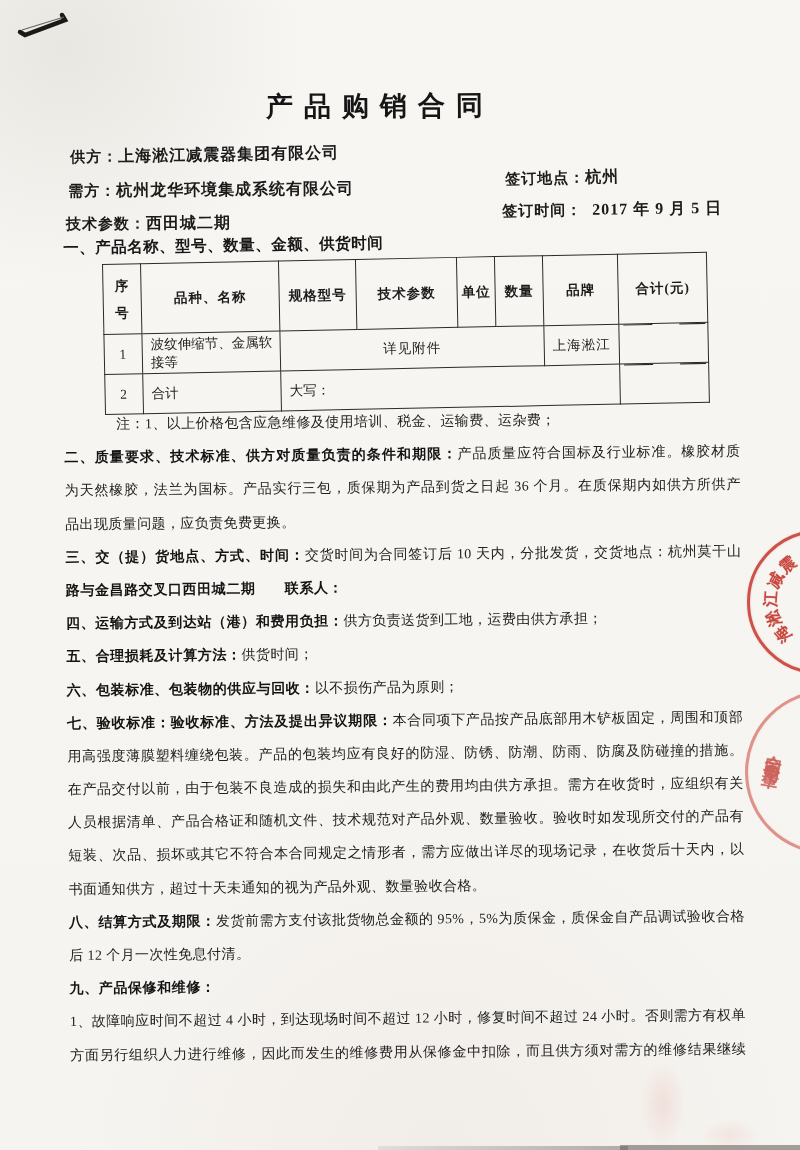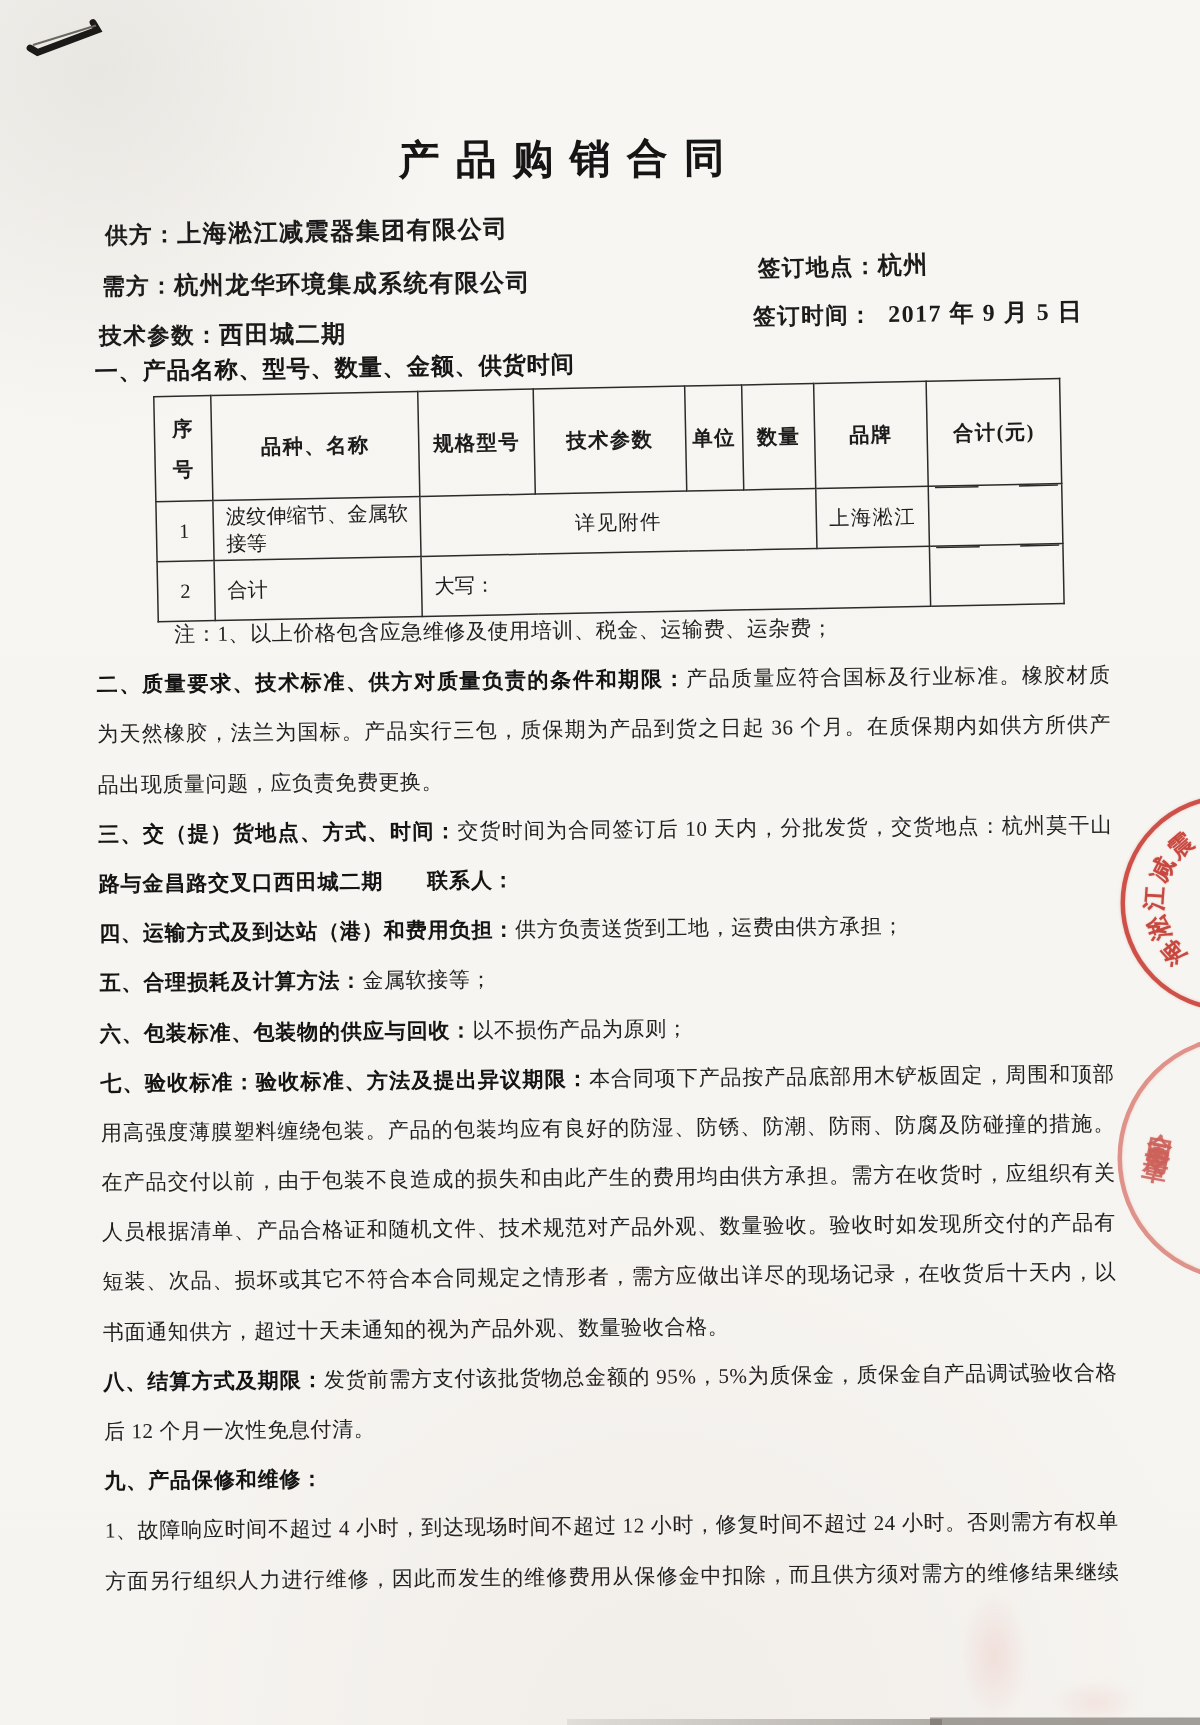--- a/index.html
+++ b/index.html
@@ -175,21 +175,21 @@
   </table>
 
   <div class="abs clauses">
       <div class="cl-line end indent"><span>注：1、以上价格包含应急维修及使用培训、税金、运输费、运杂费；</span></div>
       <div class="cl-line"><span class="b">二、质量要求、技术标准、供方对质量负责的条件和期限：</span><span>产品质量应符合国标及行业标准。橡胶材质</span></div>
       <div class="cl-line"><span>为天然橡胶，法兰为国标。产品实行三包，质保期为产品到货之日起 36 个月。在质保期内如供方所供产</span></div>
       <div class="cl-line end"><span>品出现质量问题，应负责免费更换。</span></div>
       <div class="cl-line"><span class="b">三、交（提）货地点、方式、时间：</span><span>交货时间为合同签订后 10 天内，分批发货，交货地点：杭州莫干山</span></div>
       <div class="cl-line end"><span class="b">路与金昌路交叉口西田城二期　　联系人：</span></div>
       <div class="cl-line end"><span class="b">四、运输方式及到达站（港）和费用负担：</span><span>供方负责送货到工地，运费由供方承担；</span></div>
-      <div class="cl-line end"><span class="b">五、合理损耗及计算方法：</span><span>金属软接等；</span></div>
+      <div class="cl-line end"><span class="b">五、合理损耗及计算方法：</span><span>供货时间；</span></div>
       <div class="cl-line end"><span class="b">六、包装标准、包装物的供应与回收：</span><span>以不损伤产品为原则；</span></div>
       <div class="cl-line"><span class="b">七、验收标准：验收标准、方法及提出异议期限：</span><span>本合同项下产品按产品底部用木铲板固定，周围和顶部</span></div>
       <div class="cl-line"><span>用高强度薄膜塑料缠绕包装。产品的包装均应有良好的防湿、防锈、防潮、防雨、防腐及防碰撞的措施。</span></div>
       <div class="cl-line"><span>在产品交付以前，由于包装不良造成的损失和由此产生的费用均由供方承担。需方在收货时，应组织有关</span></div>
       <div class="cl-line"><span>人员根据清单、产品合格证和随机文件、技术规范对产品外观、数量验收。验收时如发现所交付的产品有</span></div>
       <div class="cl-line"><span>短装、次品、损坏或其它不符合本合同规定之情形者，需方应做出详尽的现场记录，在收货后十天内，以</span></div>
       <div class="cl-line end"><span>书面通知供方，超过十天未通知的视为产品外观、数量验收合格。</span></div>
       <div class="cl-line"><span class="b">八、结算方式及期限：</span><span>发货前需方支付该批货物总金额的 95%，5%为质保金，质保金自产品调试验收合格</span></div>
       <div class="cl-line end"><span>后 12 个月一次性免息付清。</span></div>
       <div class="cl-line end"><span class="b">九、产品保修和维修：</span></div>

